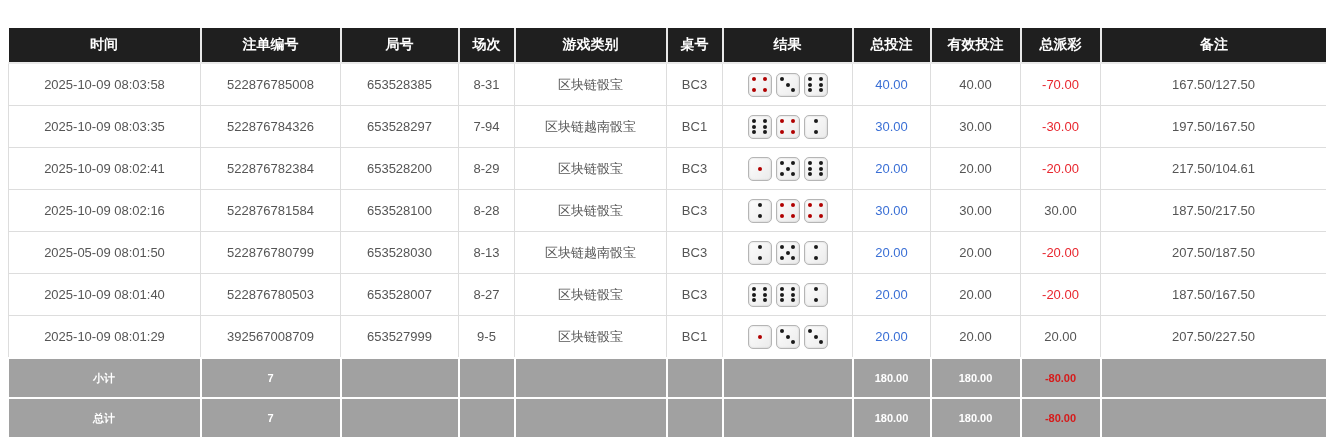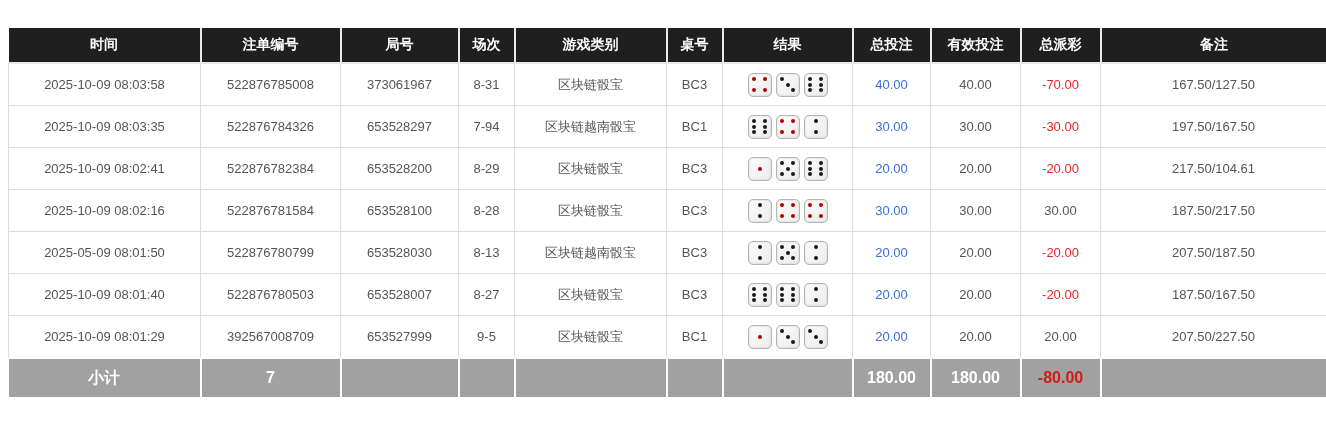--- a/index.html
+++ b/index.html
@@ -12,21 +12,21 @@
     text-align:center;
   }
   thead th:first-child{border-left:none;text-align:center;}
   thead th:last-child{border-right:none;}
   tbody td{
     background:#ffffff;border:1px solid #dddddd;height:41px;
     text-align:center;vertical-align:middle;color:#555555;font-size:13px;padding:0;
   }
   tfoot td{
     background:#a1a1a1;color:#ffffff;border:2px solid #ffffff;height:38px;
-    text-align:center;vertical-align:middle;font-size:16px;font-weight:bold;padding:0;
+    text-align:center;vertical-align:middle;font-size:11px;font-weight:bold;padding:0;
   }
   tfoot td:first-child{border-left:none;}
   tfoot td:last-child{border-right:none;}
   .c-blue{color:#3a6fd5;}
   .c-red{color:#e8262e;}
   tfoot .c-red{color:#d61a1a;}
   .die{
     position:relative;display:inline-block;width:22px;height:22px;margin:0 2px;
     background:linear-gradient(135deg,#fdfdfd 0%,#ebebeb 100%);
     border:1px solid #b5b5b5;border-radius:5px;vertical-align:middle;
@@ -66,21 +66,21 @@
         <th>总投注</th>
         <th>有效投注</th>
         <th>总派彩</th>
         <th>备注</th>
       </tr>
     </thead>
     <tbody id="table-body">
         <tr>
           <td>2025-10-09 08:03:58</td>
           <td>522876785008</td>
-          <td>373061967</td>
+          <td>653528385</td>
           <td>8-31</td>
           <td>区块链骰宝</td>
           <td>BC3</td>
           <td><span class="die"><span class="pip red" style="left: 27%; top: 27%;"></span><span class="pip red" style="left: 73%; top: 27%;"></span><span class="pip red" style="left: 27%; top: 73%;"></span><span class="pip red" style="left: 73%; top: 73%;"></span></span><span class="die"><span class="pip black" style="left: 27%; top: 27%;"></span><span class="pip black" style="left: 50%; top: 50%;"></span><span class="pip black" style="left: 73%; top: 73%;"></span></span><span class="die"><span class="pip black" style="left: 27%; top: 27%;"></span><span class="pip black" style="left: 73%; top: 27%;"></span><span class="pip black" style="left: 27%; top: 50%;"></span><span class="pip black" style="left: 73%; top: 50%;"></span><span class="pip black" style="left: 27%; top: 73%;"></span><span class="pip black" style="left: 73%; top: 73%;"></span></span></td>
           <td class="c-blue">40.00</td>
           <td>40.00</td>
           <td class="c-red">-70.00</td>
           <td>167.50/127.50</td>
         </tr>
         <tr>
@@ -169,15 +169,28 @@
           <td></td>
           <td></td>
           <td></td>
           <td></td>
           <td></td>
           <td>180.00</td>
           <td>180.00</td>
           <td class="c-red">-80.00</td>
           <td></td>
         </tr>
+        <tr>
+          <td>总计</td>
+          <td>7</td>
+          <td></td>
+          <td></td>
+          <td></td>
+          <td></td>
+          <td></td>
+          <td>180.00</td>
+          <td>180.00</td>
+          <td class="c-red">-80.00</td>
+          <td></td>
+        </tr>
       </tfoot>
   </table>
 </div>
 
 </body></html>

